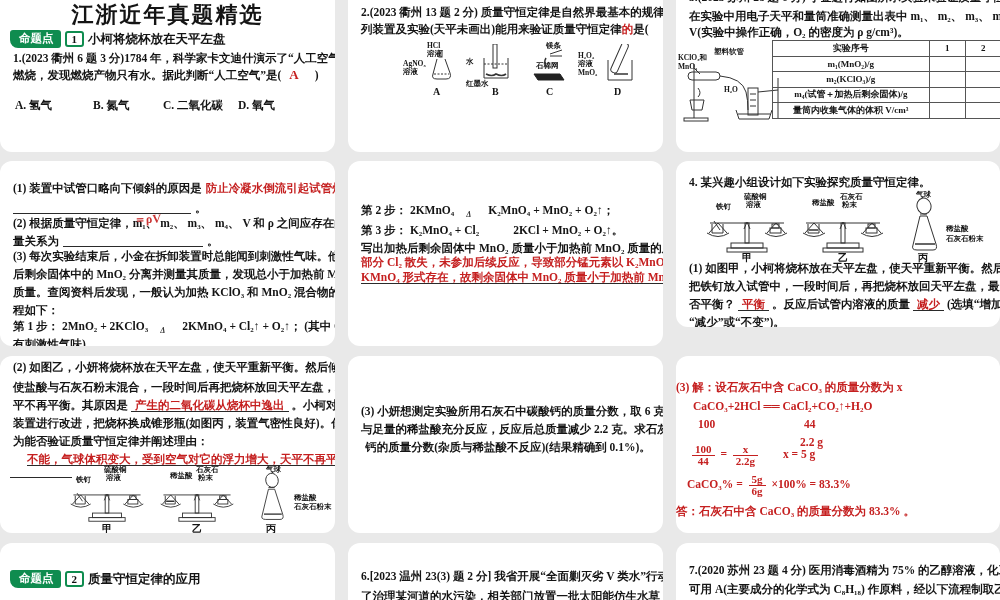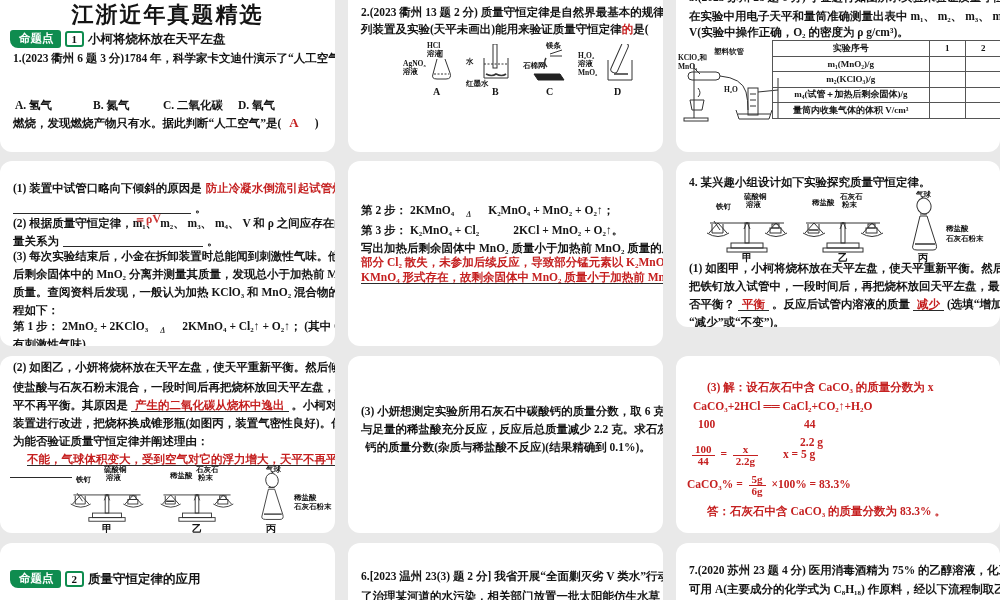--- a/index.html
+++ b/index.html
@@ -21,36 +21,36 @@
   table.exp{border-collapse:collapse;position:absolute;font-size:9px;}
   table.exp th,table.exp td{border:1px solid #555;text-align:center;padding:0 2px;height:14.5px;white-space:nowrap;font-weight:bold;}
   .frac{display:inline-block;text-align:center;vertical-align:middle;line-height:11px;font-size:11px;}
   .frac .fn{display:block;border-bottom:1.2px solid currentColor;padding:0 3px;}
   .frac .fd{display:block;padding:0 3px;}
   svg{stroke:#333;fill:none;stroke-width:1;}
   .lbl{position:absolute;font-size:7.5px;line-height:8px;white-space:nowrap;}
   .letter{position:absolute;font-size:10px;}
   .hand{position:absolute;color:var(--red);font-size:12px;transform:rotate(-2deg);opacity:.9;}
   .opt{position:absolute;font-size:11.5px;}
-  .sol{position:absolute;left:31px;right:8px;color:var(--red);font-size:11.5px;white-space:nowrap;}
+  .sol{position:absolute;left:0;right:8px;color:var(--red);font-size:11.5px;white-space:nowrap;}
 </style>
 </head>
 <body>
 
 <div id="stage">
 
   <div class="panel" style="left:0;top:-24px;width:335px;height:176px;">
     <div class="title" style="top:24px;">江浙近年真题精选</div>
     <div class="badge" style="left:10px;top:54px;">
       <span class="tag">命题点</span>
       <span class="num">1</span>
       <span class="lab">小柯将烧杯放在天平左盘</span>
     </div>
     <div class="ln" style="top:75px;">1.(2023 衢州 6 题 3 分)1784 年，科学家卡文迪什演示了“人工空气”的</div>
-    <div class="ln" style="top:91px;margin-top:48px;"><span>燃烧，发现燃烧产物只有水。据此判断“人工空气”是(</span><span class="red" style="margin-left:8px;font-size:13px;">A</span><span style="margin-left:16px;">)</span></div>
+    <div class="ln" style="top:91px;"><span>燃烧，发现燃烧产物只有水。据此判断“人工空气”是(</span><span class="red" style="margin-left:8px;font-size:13px;">A</span><span style="margin-left:16px;">)</span></div>
     <span class="opt" style="left:15px;top:122px;">A. 氢气</span>
     <span class="opt" style="left:93px;top:122px;">B. 氮气</span>
     <span class="opt" style="left:163px;top:122px;">C. 二氧化碳</span>
     <span class="opt" style="left:238px;top:122px;">D. 氧气</span>
   </div>
 
   <div class="panel" style="left:348px;top:-24px;width:315px;height:176px;">
     <div class="ln" style="top:29px;">2.(2023 衢州 13 题 2 分) 质量守恒定律是自然界最基本的规律之一，下</div>
     <div class="ln" style="top:46px;"><span>列装置及实验(天平未画出)能用来验证质量守恒定律</span><span class="red">的</span><span>是(</span></div>
 
@@ -75,21 +75,21 @@
         <rect x="13" y="0" width="4" height="24"></rect>
         <path d="M4,14 v20 h24 v-20"></path>
         <path d="M4,20 h24" stroke-dasharray="2,1.5"></path>
         <path d="M6,30 q6,3 10,0 q6,3 10,0" stroke-width="1.6"></path>
       </svg>
       <span class="letter" style="left:26px;top:44px;">B</span>
     </div>
 
     <div style="position:absolute;left:172px;top:66px;width:54px;height:60px;">
       <span class="lbl" style="left:26px;top:0;">镁条</span>
-      <span class="lbl" style="left:3px;top:20px;text-align:center;">石棉网</span>
+      <span class="lbl" style="left:16px;top:20px;text-align:center;">石棉网</span>
       <svg viewBox="0 0 40 38" width="40" height="38" style="position:absolute;left:8px;top:6px;">
         <path d="M22,6 l12,-4"></path>
           <path d="M22,8 l12,0"></path>
         <path d="M18,10 q-3,5 1,9" stroke-width="1.5"></path>
         <path d="M6,26 l26,0 l4,6 l-26,0 z" fill="#222" stroke="#222"></path>
       </svg>
       <span class="letter" style="left:26px;top:44px;">C</span>
     </div>
 
     <div style="position:absolute;left:230px;top:66px;width:62px;height:60px;">

